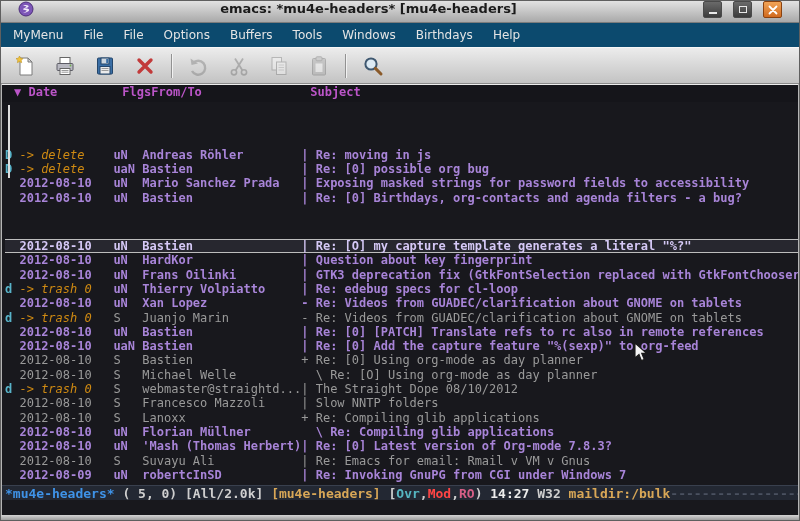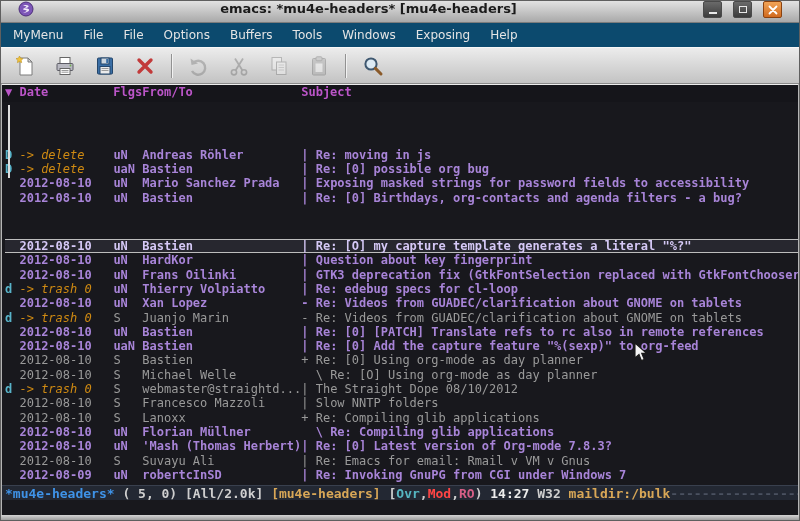--- a/index.html
+++ b/index.html
@@ -24,21 +24,21 @@
   .toolbar{height:37px;flex:0 0 37px;background:linear-gradient(#ececec,#c3c3c3);
     border-top:1px solid #f7f7f7;border-bottom:1px solid #8b8b8b;box-sizing:border-box;
     display:flex;align-items:center;padding:0 10px;gap:13px;}
   .tbtn{width:27px;height:27px;display:flex;align-items:center;justify-content:center;border-radius:3px;}
   .tbtn.disabled{opacity:.35;filter:grayscale(1);}
   .tsep{width:1px;height:24px;background:#929292;box-shadow:1px 0 0 #f2f2f2;}
   .ticon{display:flex;}
   
   .content{flex:1;margin:0 1px;background:var(--buffer_bg,#18181d);display:flex;flex-direction:column;
     border-top:1px solid #ededed;box-sizing:border-box;position:relative;overflow:hidden;}
-  .header-line{height:17px;flex:0 0 17px;line-height:17px;padding-left:3px;white-space:pre;
+  .header-line{height:17px;flex:0 0 17px;line-height:17px;padding-left:12px;white-space:pre;
     font:bold 12px "DejaVu Sans Mono",monospace;color:var(--header,#bb55c8);background:#15151a;}
   .buffer{flex:1;position:relative;overflow:hidden;padding:3px 0 0 3px;white-space:pre;
     font:12px "DejaVu Sans Mono",monospace;line-height:14.3px;}
   .row{height:14.3px;}
   .row.unread span{color:var(--unread,#a884d8);font-weight:bold;}
   .row.read span{color:var(--read,#9a9a9a);}
   .row span.c-mark{color:var(--mark_char,#58b3c9);font-weight:bold;}
   .row span.c-action{color:var(--marked,#cf8a12);font-style:italic;font-weight:normal;}
   .row.current{background:#27272f;box-shadow:inset 0 1px 0 #bdbdbd,inset 0 -1px 0 #bdbdbd;margin-top:34px;}
   .row.current span{color:var(--current,#d5c8f6);}
@@ -89,21 +89,21 @@
   </div>
 
   <div class="menubar">
       <span class="menu-item">MyMenu</span>
       <span class="menu-item">File</span>
       <span class="menu-item">File</span>
       <span class="menu-item">Options</span>
       <span class="menu-item">Buffers</span>
       <span class="menu-item">Tools</span>
       <span class="menu-item">Windows</span>
-      <span class="menu-item">Exposing</span>
+      <span class="menu-item">Birthdays</span>
       <span class="menu-item">Help</span>
     </div>
 
   <div class="toolbar">
       <div class="tbtn">
         <span class="ticon">
           <svg width="22" height="22" viewBox="0 0 22 22">
             <path d="M6 3 h8 l4 4 v13 h-12 z" fill="#ffffff" stroke="#7a7a7a"></path>
             <path d="M14 3 l4 4 h-4 z" fill="#d8d8d8" stroke="#7a7a7a"></path>
             <path d="M5.5 1 l1.1 2.2 2.4.4-1.7 1.7.4 2.4-2.2-1.1-2.1 1.1.4-2.4L2 3.6l2.4-.4z" fill="#f0c23c" stroke="#b88a10" stroke-width="0.5"></path>

